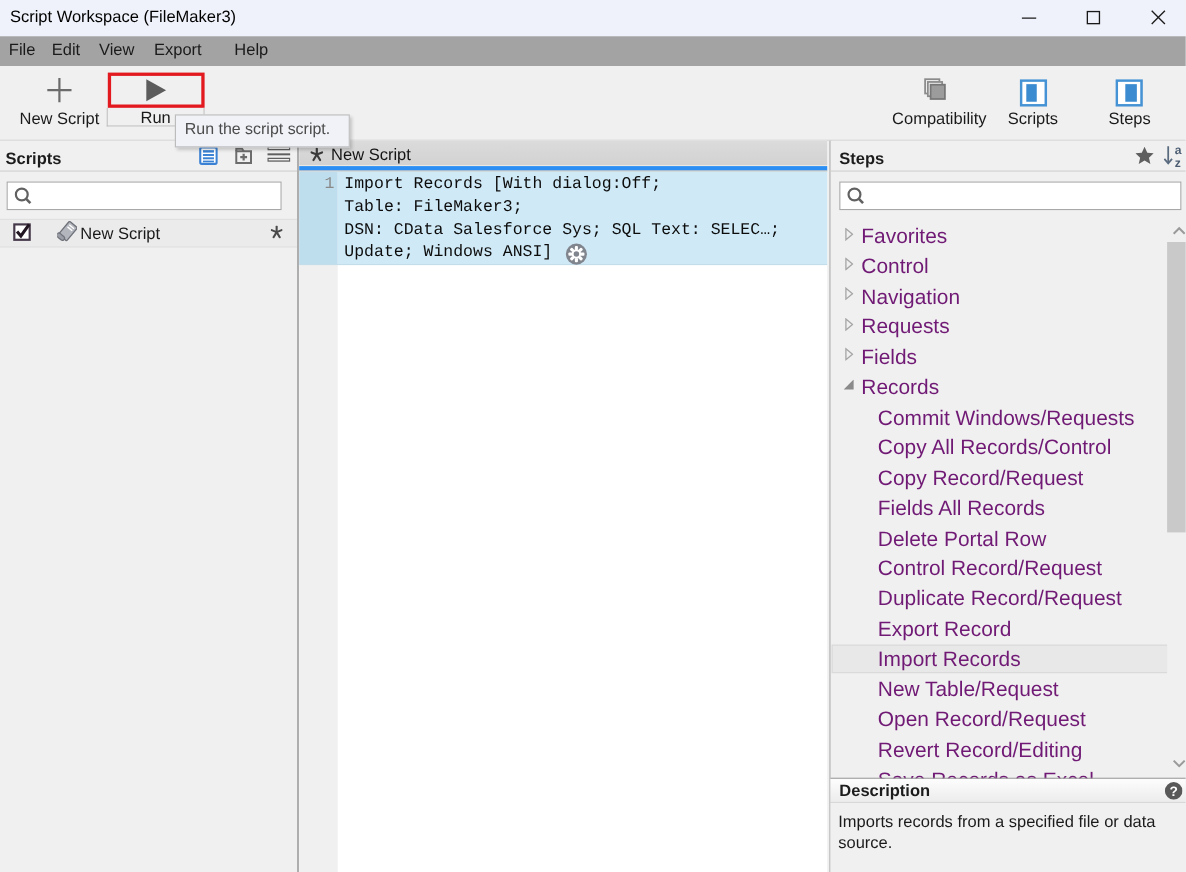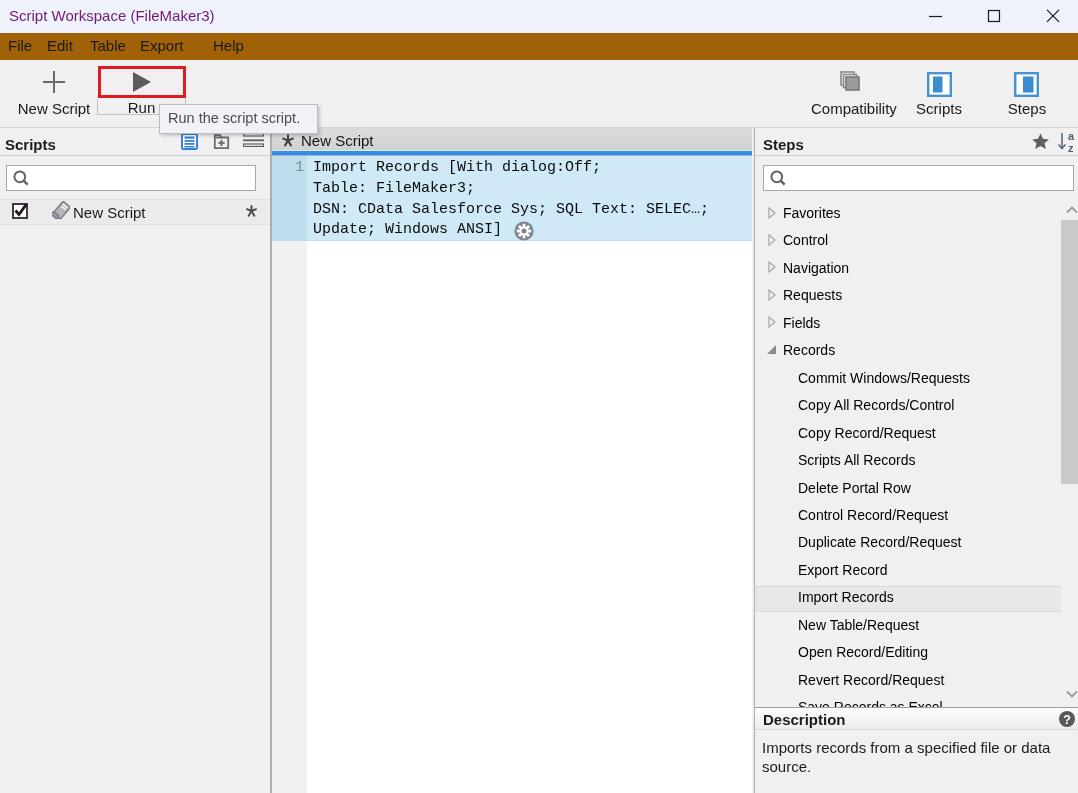--- a/index.html
+++ b/index.html
@@ -2,61 +2,61 @@
 <html><head>
 <meta charset="utf-8">
 <style>
 * { margin:0; padding:0; box-sizing:border-box; }
 html,body { width:1078px; height:793px; overflow:hidden; }
 body { font-family:"Liberation Sans", sans-serif; color:#1a1a1a; position:relative; background:#f0f0f0; }
 .abs { position:absolute; }
 
 
 #titlebar { left:0; top:0; width:1078px; height:33px; background:#eff2fa; }
-#titletext { left:9px; top:7px; font-size:15px; color:#701a75; }
-
-
-#menubar { left:0; top:33px; width:1078px; height:27px; background:#a16207; font-size:15px; }
+#titletext { left:9px; top:7px; font-size:15px; color:#000000; }
+
+
+#menubar { left:0; top:33px; width:1078px; height:27px; background:#a3a3a3; font-size:15px; }
 #menubar span { position:absolute; top:4px; }
 
 
 #toolbar { left:0; top:60px; width:1078px; height:68px; background:#f0f0f0; border-bottom:1px solid #d5d5d5; }
 .tool-label { font-size:15px; color:#1a1a1a; text-align:center; }
 
 
 #leftpanel { left:0; top:128px; width:270px; height:665px; background:#f0f0f0; }
 #centerpanel { left:272px; top:128px; width:480px; height:665px; background:#ffffff; }
 #rightpanel { left:755px; top:128px; width:323px; height:665px; background:#f0f0f0; }
 .vdivider { top:128px; width:2px; height:665px; background:#aeaeae; }
 
 .panelheader { font-size:15px; font-weight:bold; color:#1c1c1c; }
 .searchbox { height:26px; background:#fff; border:1px solid #a8a8a8; }
 
 
 .code { font-family:"Liberation Mono", monospace; font-size:15px; line-height:20.8px; white-space:pre; }
 
 
-.treerow { position:absolute; left:0; width:307px; height:28px; font-size:14px; color:#000000; z-index:5; }
+.treerow { position:absolute; left:0; width:307px; height:28px; font-size:19px; color:#701a75; z-index:5; }
 </style>
 </head>
 <body>
 
 <div class="abs" id="titlebar"></div>
 <div class="abs" id="titletext">Script Workspace (FileMaker3)</div>
 <svg class="abs" style="left:922px;top:0" width="156" height="33">
   <line x1="7" y1="16.5" x2="20" y2="16.5" stroke="#1a1a1a" stroke-width="1.2"></line>
   <rect x="66.5" y="10.5" width="11" height="11" fill="none" stroke="#1a1a1a" stroke-width="1.2"></rect>
   <line x1="125" y1="9.8" x2="137" y2="21.8" stroke="#1a1a1a" stroke-width="1.2"></line>
   <line x1="137" y1="9.8" x2="125" y2="21.8" stroke="#1a1a1a" stroke-width="1.2"></line>
 </svg>
 
 <div class="abs" id="menubar">
   <span style="left:8px">File</span>
   <span style="left:47px">Edit</span>
-  <span style="left:90px">Table</span>
+  <span style="left:90px">View</span>
   <span style="left:140px">Export</span>
   <span style="left:213px">Help</span>
 </div>
 
 <div class="abs" id="toolbar"></div>
 
 <svg class="abs" style="left:42px;top:70px" width="24" height="24">
   <line x1="12" y1="1" x2="12" y2="23" stroke="#6b6b6b" stroke-width="2"></line>
   <line x1="1" y1="12" x2="23" y2="12" stroke="#6b6b6b" stroke-width="2"></line>
 </svg>
@@ -250,45 +250,45 @@
     <div class="treerow" style="left:755px;top:365.2px">
       <span style="position:absolute;left:43px;top:4.5px">Commit Windows/Requests</span>
     </div>
     <div class="treerow" style="left:755px;top:392.65px">
       <span style="position:absolute;left:43px;top:4.5px">Copy All Records/Control</span>
     </div>
     <div class="treerow" style="left:755px;top:420.1px">
       <span style="position:absolute;left:43px;top:4.5px">Copy Record/Request</span>
     </div>
     <div class="treerow" style="left:755px;top:447.54999999999995px">
-      <span style="position:absolute;left:43px;top:4.5px">Scripts All Records</span>
+      <span style="position:absolute;left:43px;top:4.5px">Fields All Records</span>
     </div>
     <div class="treerow" style="left:755px;top:475px">
       <span style="position:absolute;left:43px;top:4.5px">Delete Portal Row</span>
     </div>
     <div class="treerow" style="left:755px;top:502.45px">
       <span style="position:absolute;left:43px;top:4.5px">Control Record/Request</span>
     </div>
     <div class="treerow" style="left:755px;top:529.9px">
       <span style="position:absolute;left:43px;top:4.5px">Duplicate Record/Request</span>
     </div>
     <div class="treerow" style="left:755px;top:557.3499999999999px">
       <span style="position:absolute;left:43px;top:4.5px">Export Record</span>
     </div>
     <div class="treerow" style="left:755px;top:584.8px">
       <span style="position:absolute;left:43px;top:4.5px">Import Records</span>
     </div>
     <div class="treerow" style="left:755px;top:612.25px">
       <span style="position:absolute;left:43px;top:4.5px">New Table/Request</span>
     </div>
     <div class="treerow" style="left:755px;top:639.7px">
-      <span style="position:absolute;left:43px;top:4.5px">Open Record/Editing</span>
+      <span style="position:absolute;left:43px;top:4.5px">Open Record/Request</span>
     </div>
     <div class="treerow" style="left:755px;top:667.15px">
-      <span style="position:absolute;left:43px;top:4.5px">Revert Record/Request</span>
+      <span style="position:absolute;left:43px;top:4.5px">Revert Record/Editing</span>
     </div>
     <div class="treerow" style="left:755px;top:694.5999999999999px">
       <span style="position:absolute;left:43px;top:4.5px">Save Records as Excel</span>
     </div>
   </div>
 
 <div class="abs" style="left:756px;top:586px;width:306px;height:26px;background:#e8e8e8;border:1px solid #d9d9d9;"></div>
 
 <div class="abs" style="left:1061px;top:200px;width:17px;height:507px;background:#f0f0f0;"></div>
 <div class="abs" style="left:1061px;top:220px;width:17px;height:264px;background:#c9c9c9;"></div>

